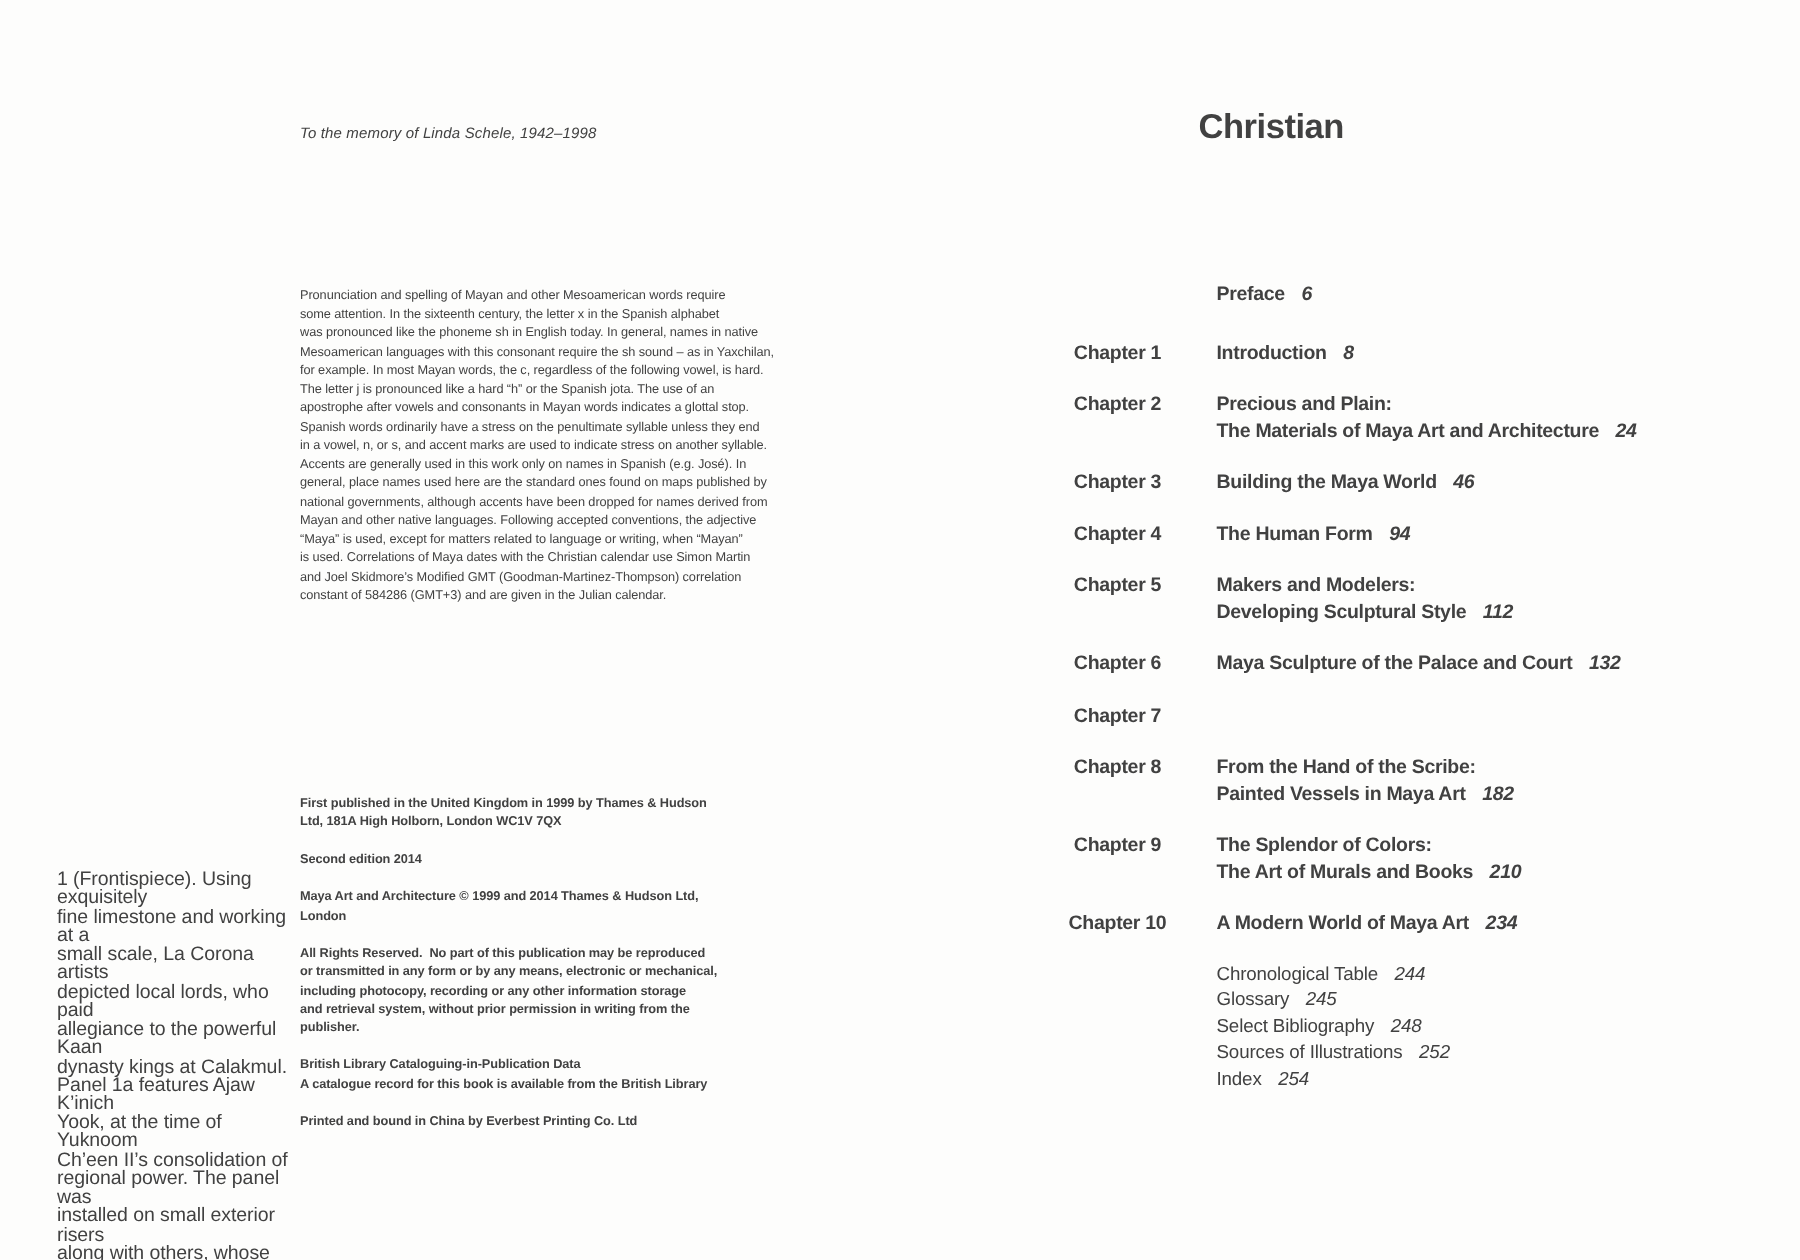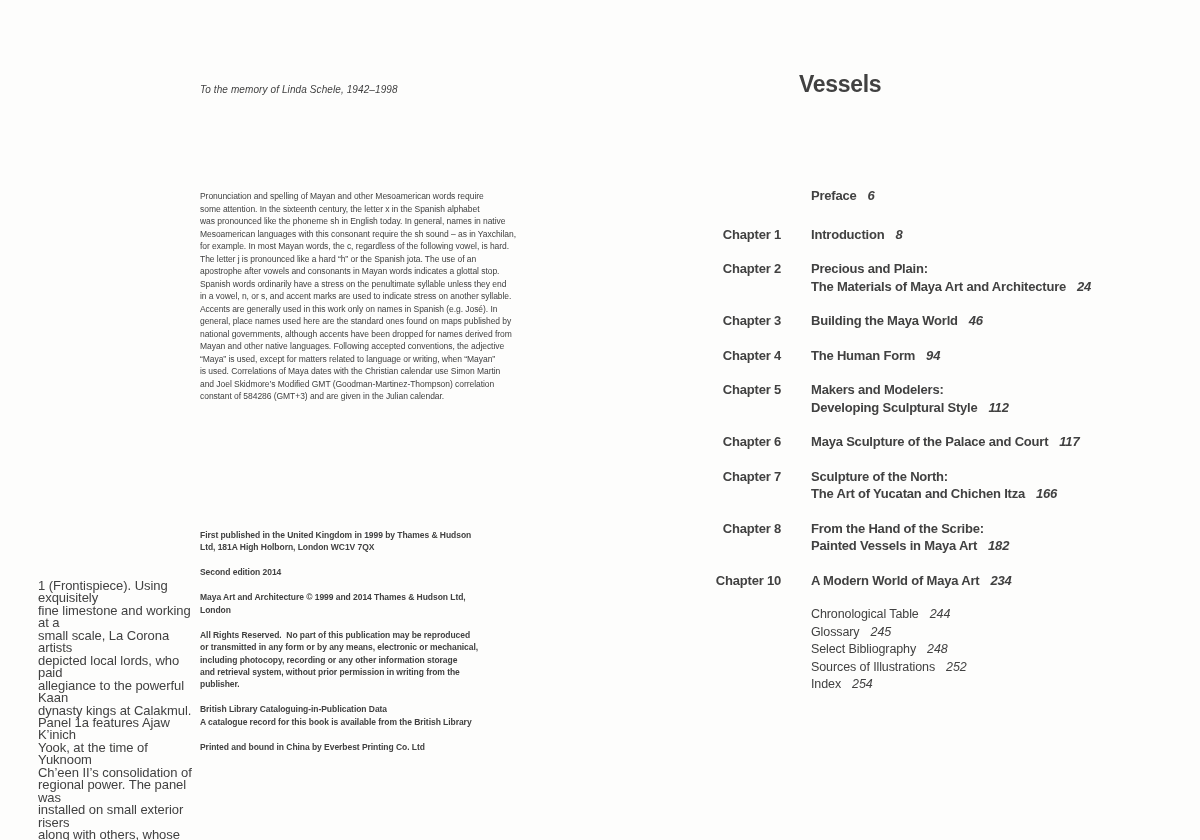--- a/index.html
+++ b/index.html
@@ -39,21 +39,21 @@
     font-size:23px;font-weight:bold;letter-spacing:-0.3px;
   }
   .toc{position:absolute;left:709px;top:187px;width:460px;}
   .toc-row{
     display:flex;align-items:flex-start;
     margin-bottom:17px;
     font-size:13px;font-weight:bold;line-height:17.5px;
     letter-spacing:-0.2px;
   }
   .toc-row.preface{margin-bottom:21px;}
-  .toc-chapter{width:72px;text-align:right;flex:0 0 72px;}
+  .toc-chapter{width:72px;text-align:center;flex:0 0 72px;}
   .toc-main{margin-left:18px;white-space:nowrap;padding-left:12px;}
   .toc-title{white-space:pre-wrap;}
   .toc-page{font-style:italic;margin-left:11px;}
   .end-matter{margin-top:2px;}
   .end-matter .toc-row{
     margin-bottom:0;font-weight:normal;font-size:12.5px;
     line-height:17.5px;letter-spacing:-0.1px;
   }
 </style>
 </head>
@@ -108,21 +108,21 @@
 Yook, at the time of Yuknoom
 Ch’een II’s consolidation of
 regional power. The panel was
 installed on small exterior risers
 along with others, whose imagery
 and text frequently continue
 across panels.</div>
   </div>
 
   <div>
-    <div class="contents-title">Vessels</div>
+    <div class="contents-title">Christian</div>
 
     <div class="toc">
 
       <div class="toc-row preface">
         <div class="toc-chapter"></div>
         <div class="toc-main"><span class="toc-title">Preface</span><span class="toc-page">6</span></div>
       </div>
 
       <div class="toc-row">
         <div class="toc-chapter">Chapter 1</div>
@@ -146,35 +146,38 @@
       </div>
 
       <div class="toc-row">
         <div class="toc-chapter">Chapter 5</div>
         <div class="toc-main"><span class="toc-title">Makers and Modelers:
 Developing Sculptural Style</span><span class="toc-page">112</span></div>
       </div>
 
       <div class="toc-row">
         <div class="toc-chapter">Chapter 6</div>
-        <div class="toc-main"><span class="toc-title">Maya Sculpture of the Palace and Court</span><span class="toc-page">117</span></div>
+        <div class="toc-main"><span class="toc-title">Maya Sculpture of the Palace and Court</span><span class="toc-page">132</span></div>
       </div>
 
       <div class="toc-row">
         <div class="toc-chapter">Chapter 7</div>
-        <div class="toc-main"><span class="toc-title">Sculpture of the North:
-The Art of Yucatan and Chichen Itza</span><span class="toc-page">166</span></div>
       </div>
 
       <div class="toc-row">
         <div class="toc-chapter">Chapter 8</div>
         <div class="toc-main"><span class="toc-title">From the Hand of the Scribe:
 Painted Vessels in Maya Art</span><span class="toc-page">182</span></div>
       </div>
 
+      <div class="toc-row">
+        <div class="toc-chapter">Chapter 9</div>
+        <div class="toc-main"><span class="toc-title">The Splendor of Colors:
+The Art of Murals and Books</span><span class="toc-page">210</span></div>
+      </div>
 
       <div class="toc-row">
         <div class="toc-chapter">Chapter 10</div>
         <div class="toc-main"><span class="toc-title">A Modern World of Maya Art</span><span class="toc-page">234</span></div>
       </div>
 
       <div class="end-matter">
         <div class="toc-row">
           <div class="toc-chapter"></div>
           <div class="toc-main"><span class="toc-title">Chronological Table</span><span class="toc-page">244</span></div>

